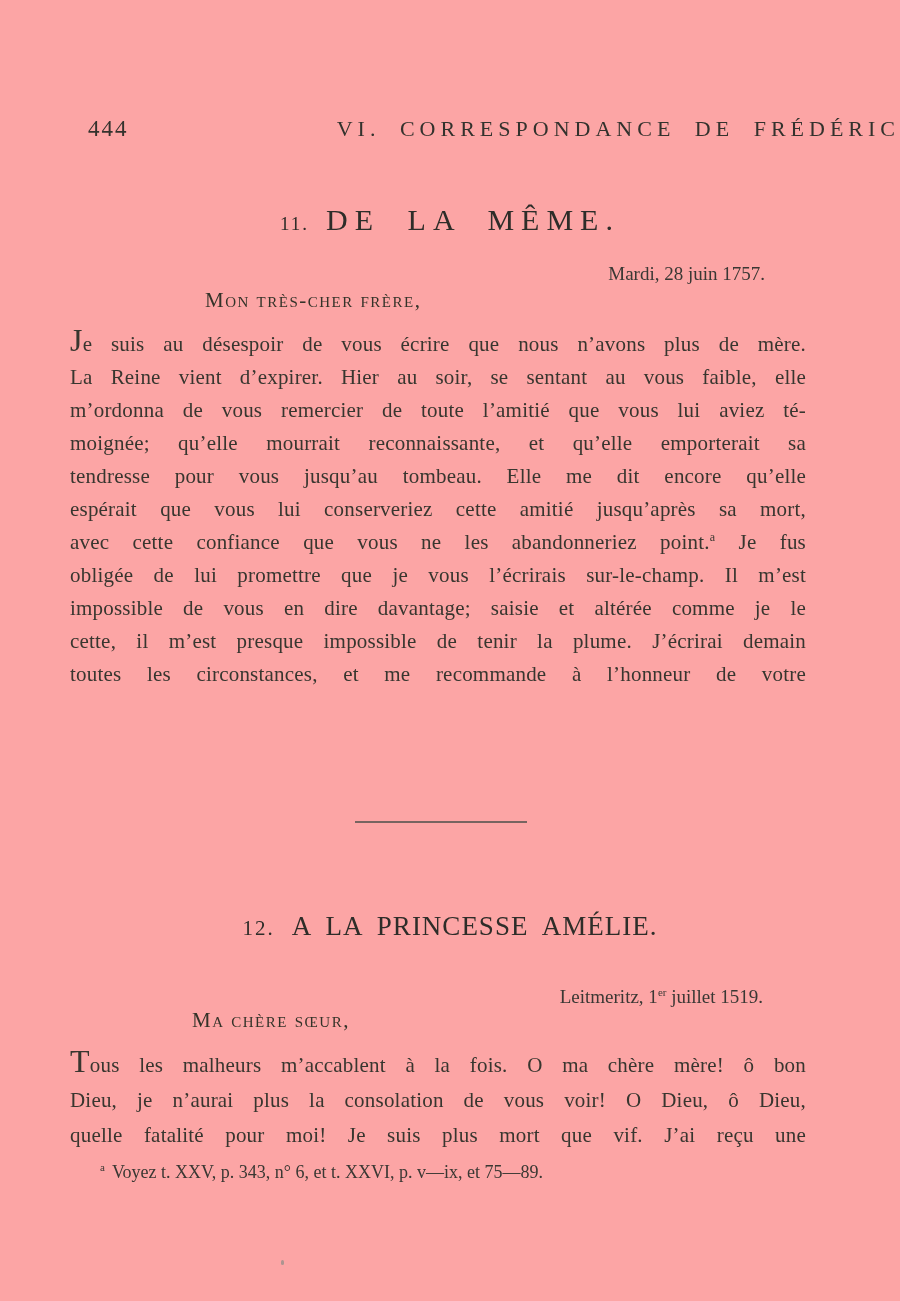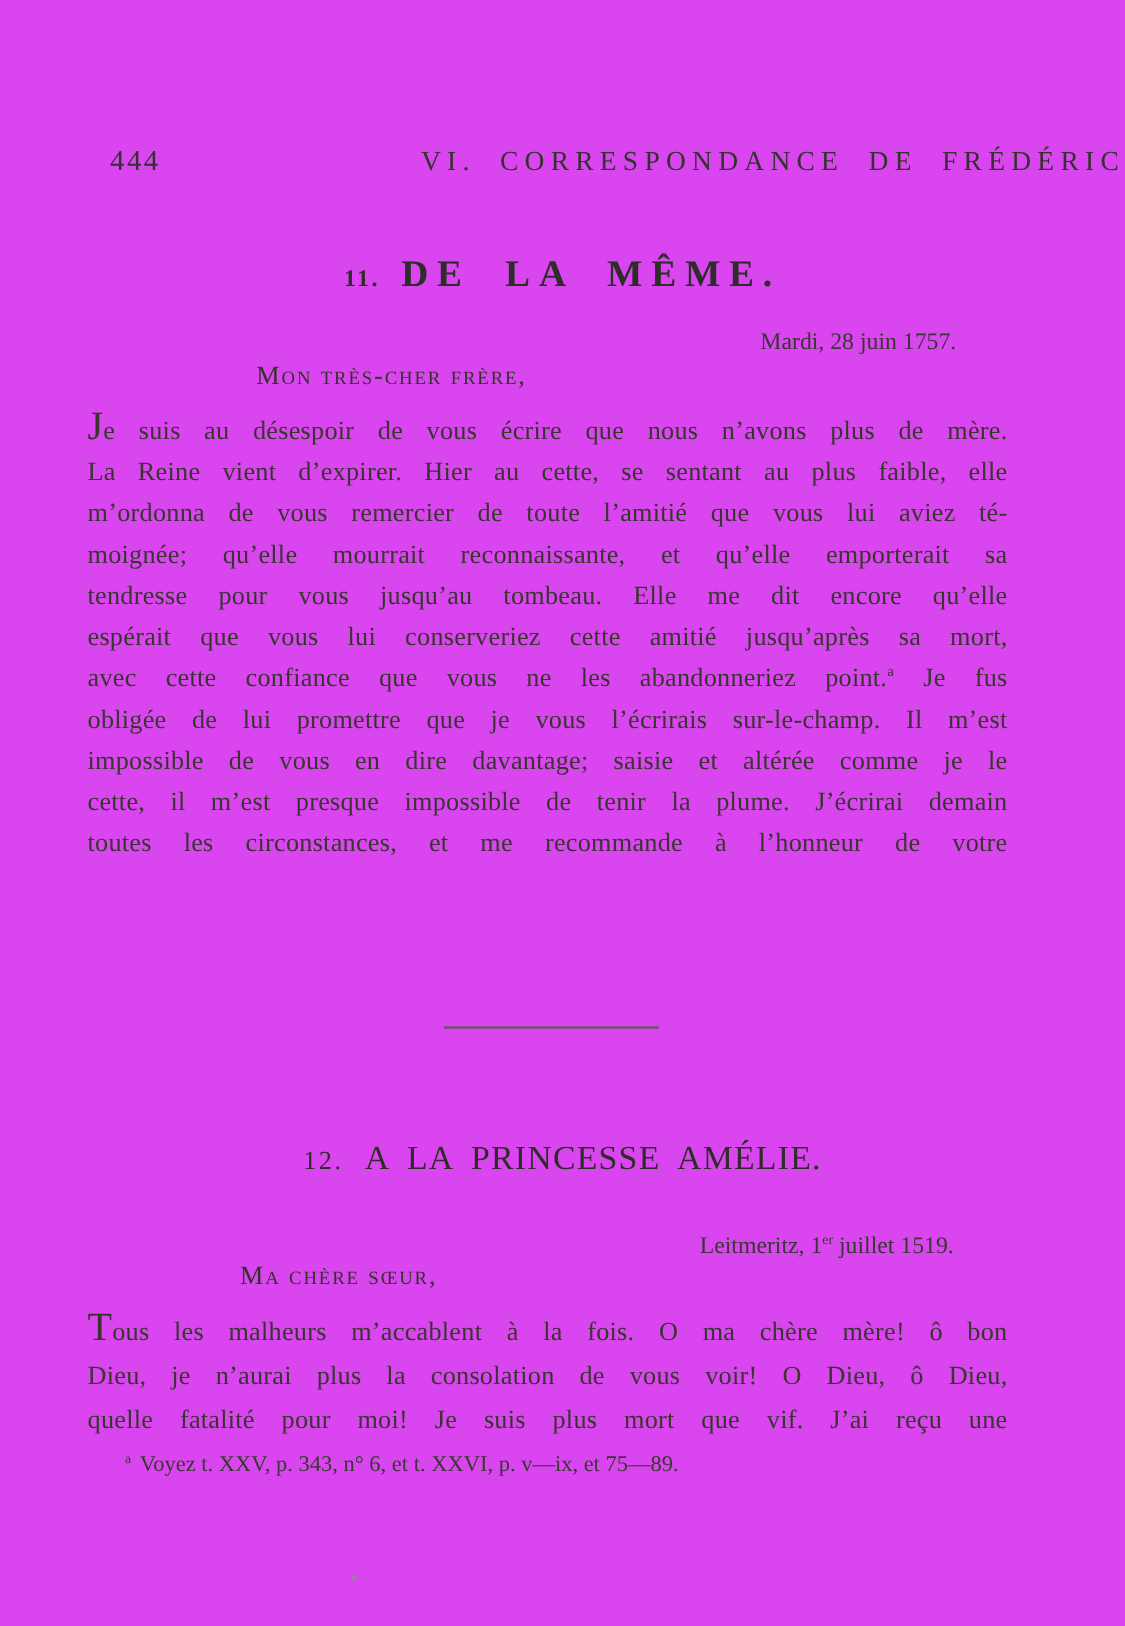--- a/index.html
+++ b/index.html
@@ -1,19 +1,19 @@
 <!DOCTYPE html>
 <html><head>
 <meta charset="utf-8">
 <style>
   html,body{margin:0;padding:0;background:#e8e8e4;}
   #page{
     position:relative;
     width:900px;height:1301px;
-    background:#d946ef;
+    background:#fca5a5;
     overflow:hidden;
     font-family:"Liberation Serif","DejaVu Serif",serif;
     color:#363430;
   }
   
   #page-number{
     position:absolute;left:88px;top:114px;
     font-size:23px;line-height:30px;letter-spacing:2px;color:#33322d;
   }
   #running-header{
@@ -21,21 +21,21 @@
     text-align:right;
     font-size:22px;line-height:30px;
     letter-spacing:5px;word-spacing:9px;
     color:#33322d;
   }
   
   .letter-heading{
     position:absolute;left:0;right:0;text-align:center;
     color:#2e2d29;white-space:nowrap;
   }
-  #heading-11{top:203px;font-weight:bold;}
+  #heading-11{top:203px;}
   #heading-12{top:911px;}
   .letter-num{font-size:19px;letter-spacing:2px;margin-right:17px;vertical-align:baseline;}
   #heading-12 .letter-num{font-size:21px;}
   .letter-title{font-size:30px;letter-spacing:7px;word-spacing:13px;vertical-align:baseline;}
   #heading-12 .letter-title{font-size:27px;letter-spacing:1px;word-spacing:7px;}
   
   .dateline{
     position:absolute;font-size:19px;line-height:24px;color:#3a3834;white-space:nowrap;
   }
   #dateline-11{right:135px;top:262px;}
@@ -91,21 +91,21 @@
 
   <div class="letter-heading" id="heading-11">
     <span class="letter-num">11.</span><span class="letter-title">DE LA MÊME.</span>
   </div>
 
   <div class="dateline" id="dateline-11">Mardi, 28 juin 1757.</div>
   <div class="salutation" id="salutation-11">Mon très-cher frère,</div>
 
   <div class="paragraph" id="paragraph-11">
     <div class="line"><span class="init">J</span><span>e suis au désespoir de vous écrire que nous n’avons plus de mère.</span></div>
-    <div class="line">La Reine vient d’expirer. Hier au cette, se sentant au plus faible, elle</div>
+    <div class="line">La Reine vient d’expirer. Hier au soir, se sentant au vous faible, elle</div>
     <div class="line">m’ordonna de vous remercier de toute l’amitié que vous lui aviez té-</div>
     <div class="line">moignée; qu’elle mourrait reconnaissante, et qu’elle emporterait sa</div>
     <div class="line">tendresse pour vous jusqu’au tombeau. Elle me dit encore qu’elle</div>
     <div class="line">espérait que vous lui conserveriez cette amitié jusqu’après sa mort,</div>
     <div class="line"><span>avec cette confiance que vous ne les abandonneriez point.</span><sup class="fnref">a</sup><span> Je fus</span></div>
     <div class="line">obligée de lui promettre que je vous l’écrirais sur-le-champ. Il m’est</div>
     <div class="line">impossible de vous en dire davantage; saisie et altérée comme je le</div>
     <div class="line">cette, il m’est presque impossible de tenir la plume. J’écrirai demain</div>
     <div class="line">toutes les circonstances, et me recommande à l’honneur de votre</div>
   </div>

